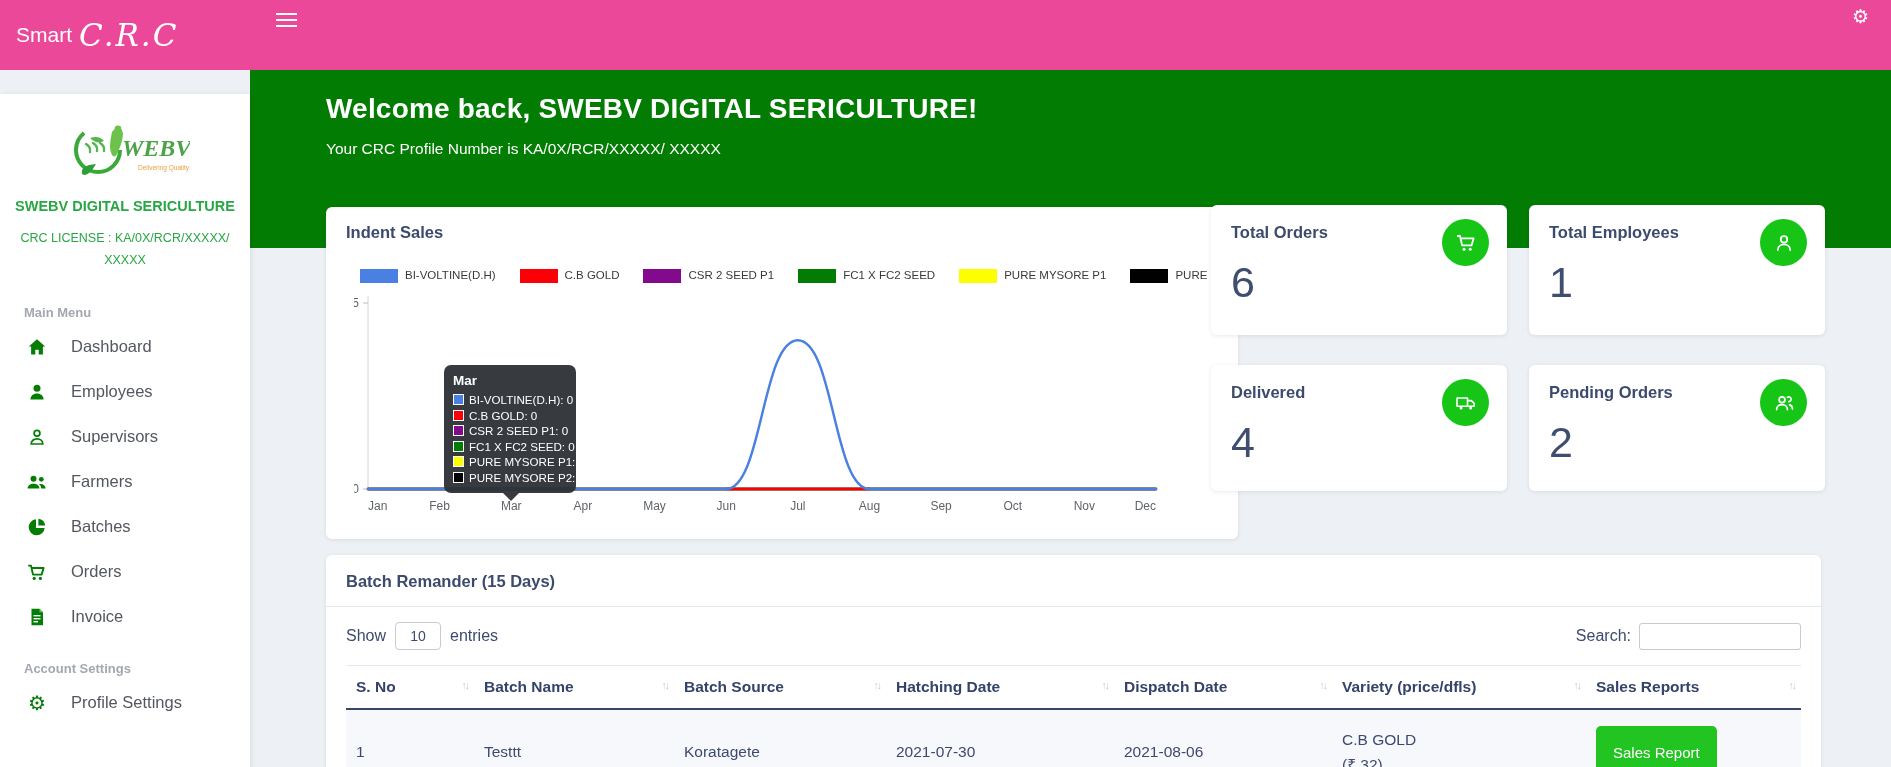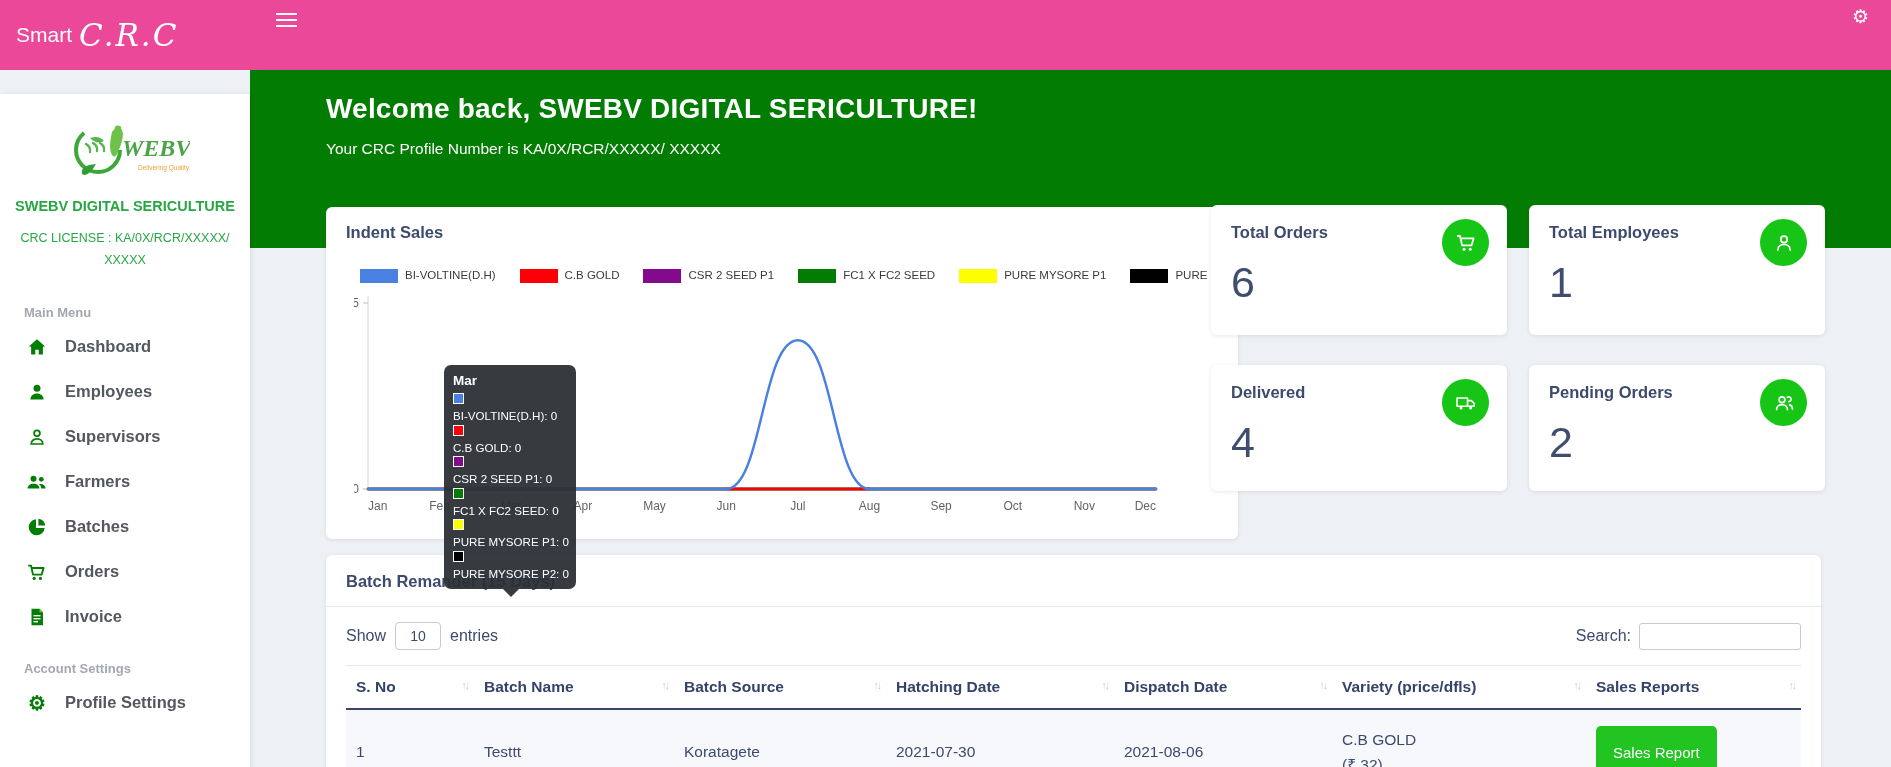--- a/index.html
+++ b/index.html
@@ -21,40 +21,40 @@
   .welcome { position:absolute; left:326px; top:93px; color:#fff; z-index:2; }
   .welcome h1 { font-size:28px; font-weight:bold; letter-spacing:.2px; }
   .welcome p { margin-top:15px; font-size:15.5px; }
   
   .sidebar { position:absolute; left:0; top:70px; width:250px; height:697px; background:#fff; box-shadow:2px 0 5px rgba(0,0,0,.07); z-index:4;margin-top:24px; }
   .side-logo { margin:22px auto 6px auto; display:block; width:130px; height:72px; }
   .org-name { text-align:center; color:#28a745; font-weight:bold; font-size:14.5px; margin-top:10px; padding:0 8px; }
   .license { text-align:center; color:#28a745; font-size:12.5px; margin-top:13px; line-height:22px; padding:0 10px; }
   .menu-label { color:#a3a8b0; font-size:13px; font-weight:bold; margin:34px 0 4px 24px; }
   .menu-label.second { margin-top:22px; }
-  .menu-item { display:flex; align-items:center; gap:17px; height:45px; padding-left:26px; cursor:pointer;font-weight:bold; }
+  .menu-item { display:flex; align-items:center; gap:23px; height:45px; padding-left:26px; cursor:pointer; }
   .menu-item .mi-icon { width:22px; height:22px; display:flex; align-items:center; justify-content:center; color:#047d04; }
   .menu-item .mi-label { color:#53575e; font-size:16.5px; }
   
   .card { position:absolute; background:#fff; border-radius:6px; box-shadow:0 1px 4px rgba(40,50,70,.10); }
   .card-title { color:#3c4a6e; font-size:16.5px; font-weight:bold; }
   
   .chart-card { left:326px; top:207px; width:912px; height:332px; }
   .chart-card .card-title { padding:16px 20px 0 20px; }
   .legend { position:absolute; left:34px; top:62px; display:flex; align-items:center; gap:24px; }
   .legend .li { display:flex; align-items:flex-start; gap:7px; }
   .legend .sw { width:38px; height:14px; display:inline-block; }
   .legend .ll { font-size:11.5px; color:#3a3a3a; white-space:nowrap; }
   .chart-svg { position:absolute; left:28px; top:84px; }
   .axlbl { font-size:12px; fill:#606468; font-family:"Liberation Sans",sans-serif; }
   
   .chart-tooltip { position:absolute; left:118px; top:158px; width:132px; background:rgba(43,47,52,.94); border-radius:7px; padding:8px 9px 9px 9px; z-index:3; }
   .chart-tooltip:after { content:""; position:absolute; left:50%; bottom:-8px; margin-left:-7px; border:8px solid transparent; border-bottom:none; border-top:8px solid rgba(43,47,52,.94); }
   .tt-title { color:#fff; font-size:13.5px; font-weight:bold; margin-bottom:5px; }
-  .tt-row { display:flex; gap:5px; margin-top:2.5px;flex-direction:column; }
+  .tt-row { display:flex; align-items:center; gap:5px; margin-top:2.5px; }
   .tt-sw { width:11px; height:11px; border:1px solid #fff; flex:0 0 auto; }
   .tt-tx { color:#fff; font-size:11.6px; white-space:nowrap; }
   
   .stat-card { width:296px; height:130px; padding:18px 20px; }
   .stat-value { color:#3f4d6e; font-size:43px; font-weight:300; margin-top:16px; }
   .stat-icon { position:absolute; right:18px; top:14px; width:47px; height:47px; border-radius:50%; background:#16c516; display:flex; align-items:center; justify-content:center; }
   
   .batch-card { left:326px; top:555px; width:1495px; height:280px; }
   .batch-card .card-title { padding:17px 20px 15px 20px; }
   .batch-divider { height:1px; background:#e4e7ec; }

